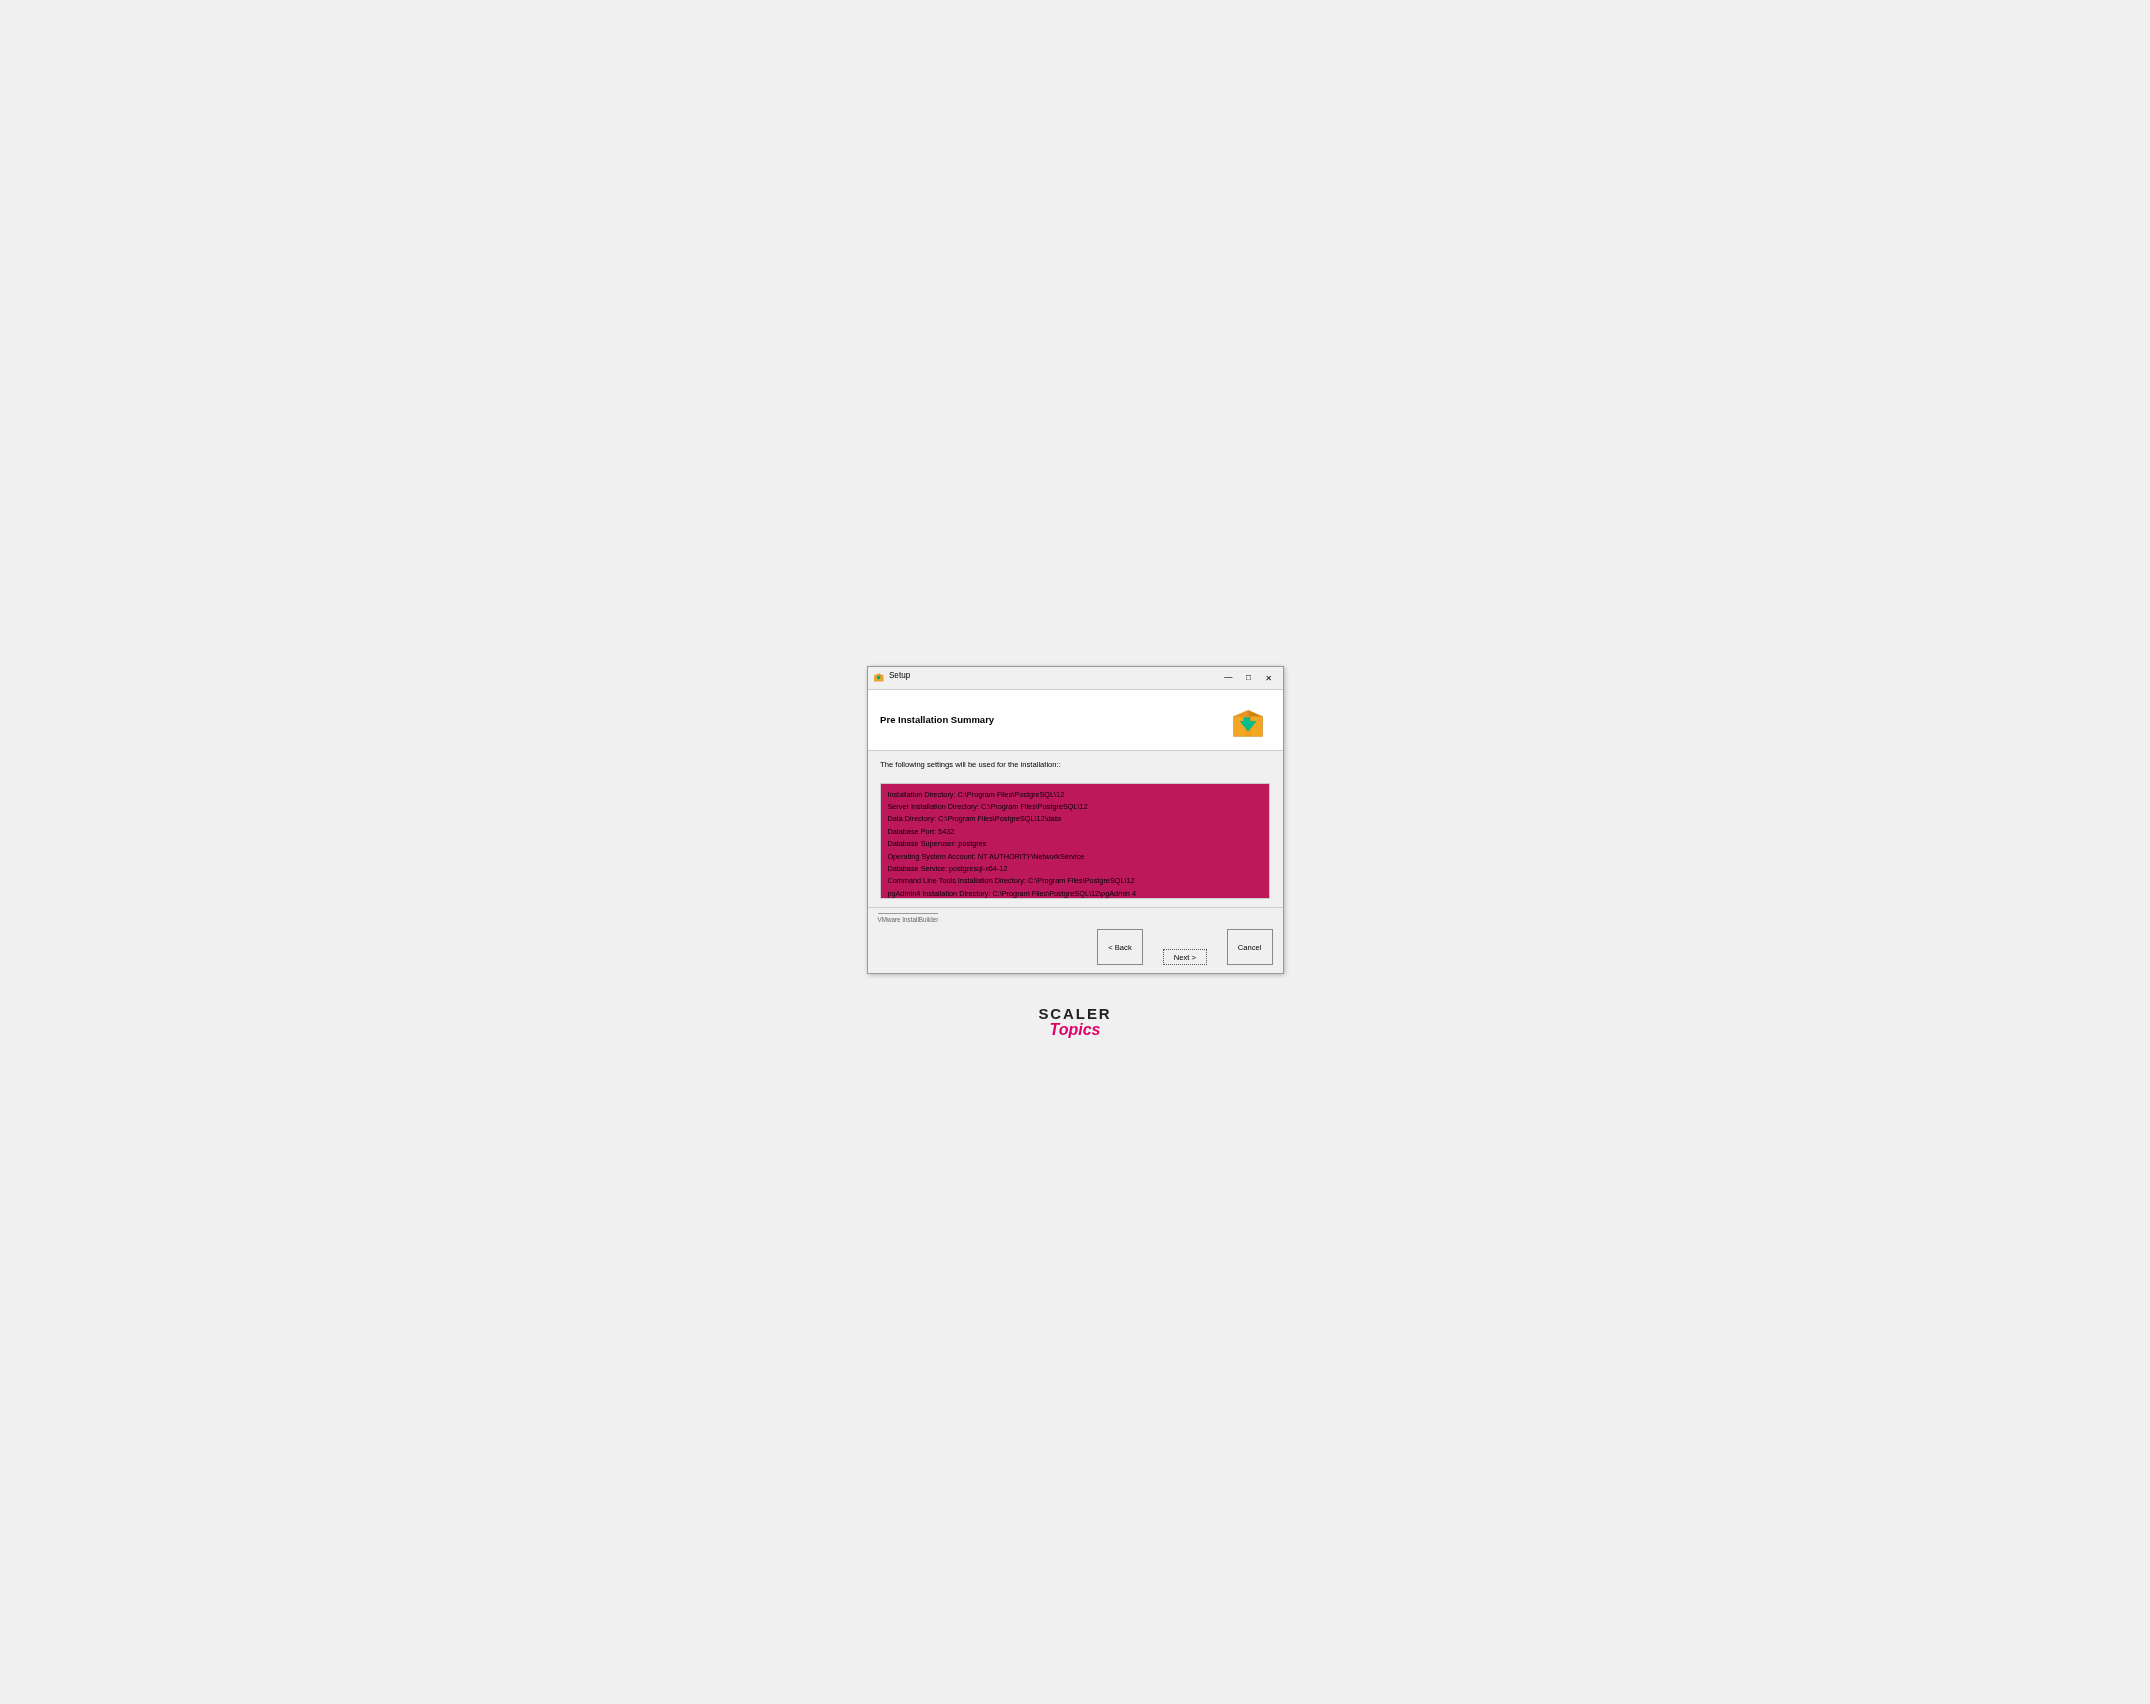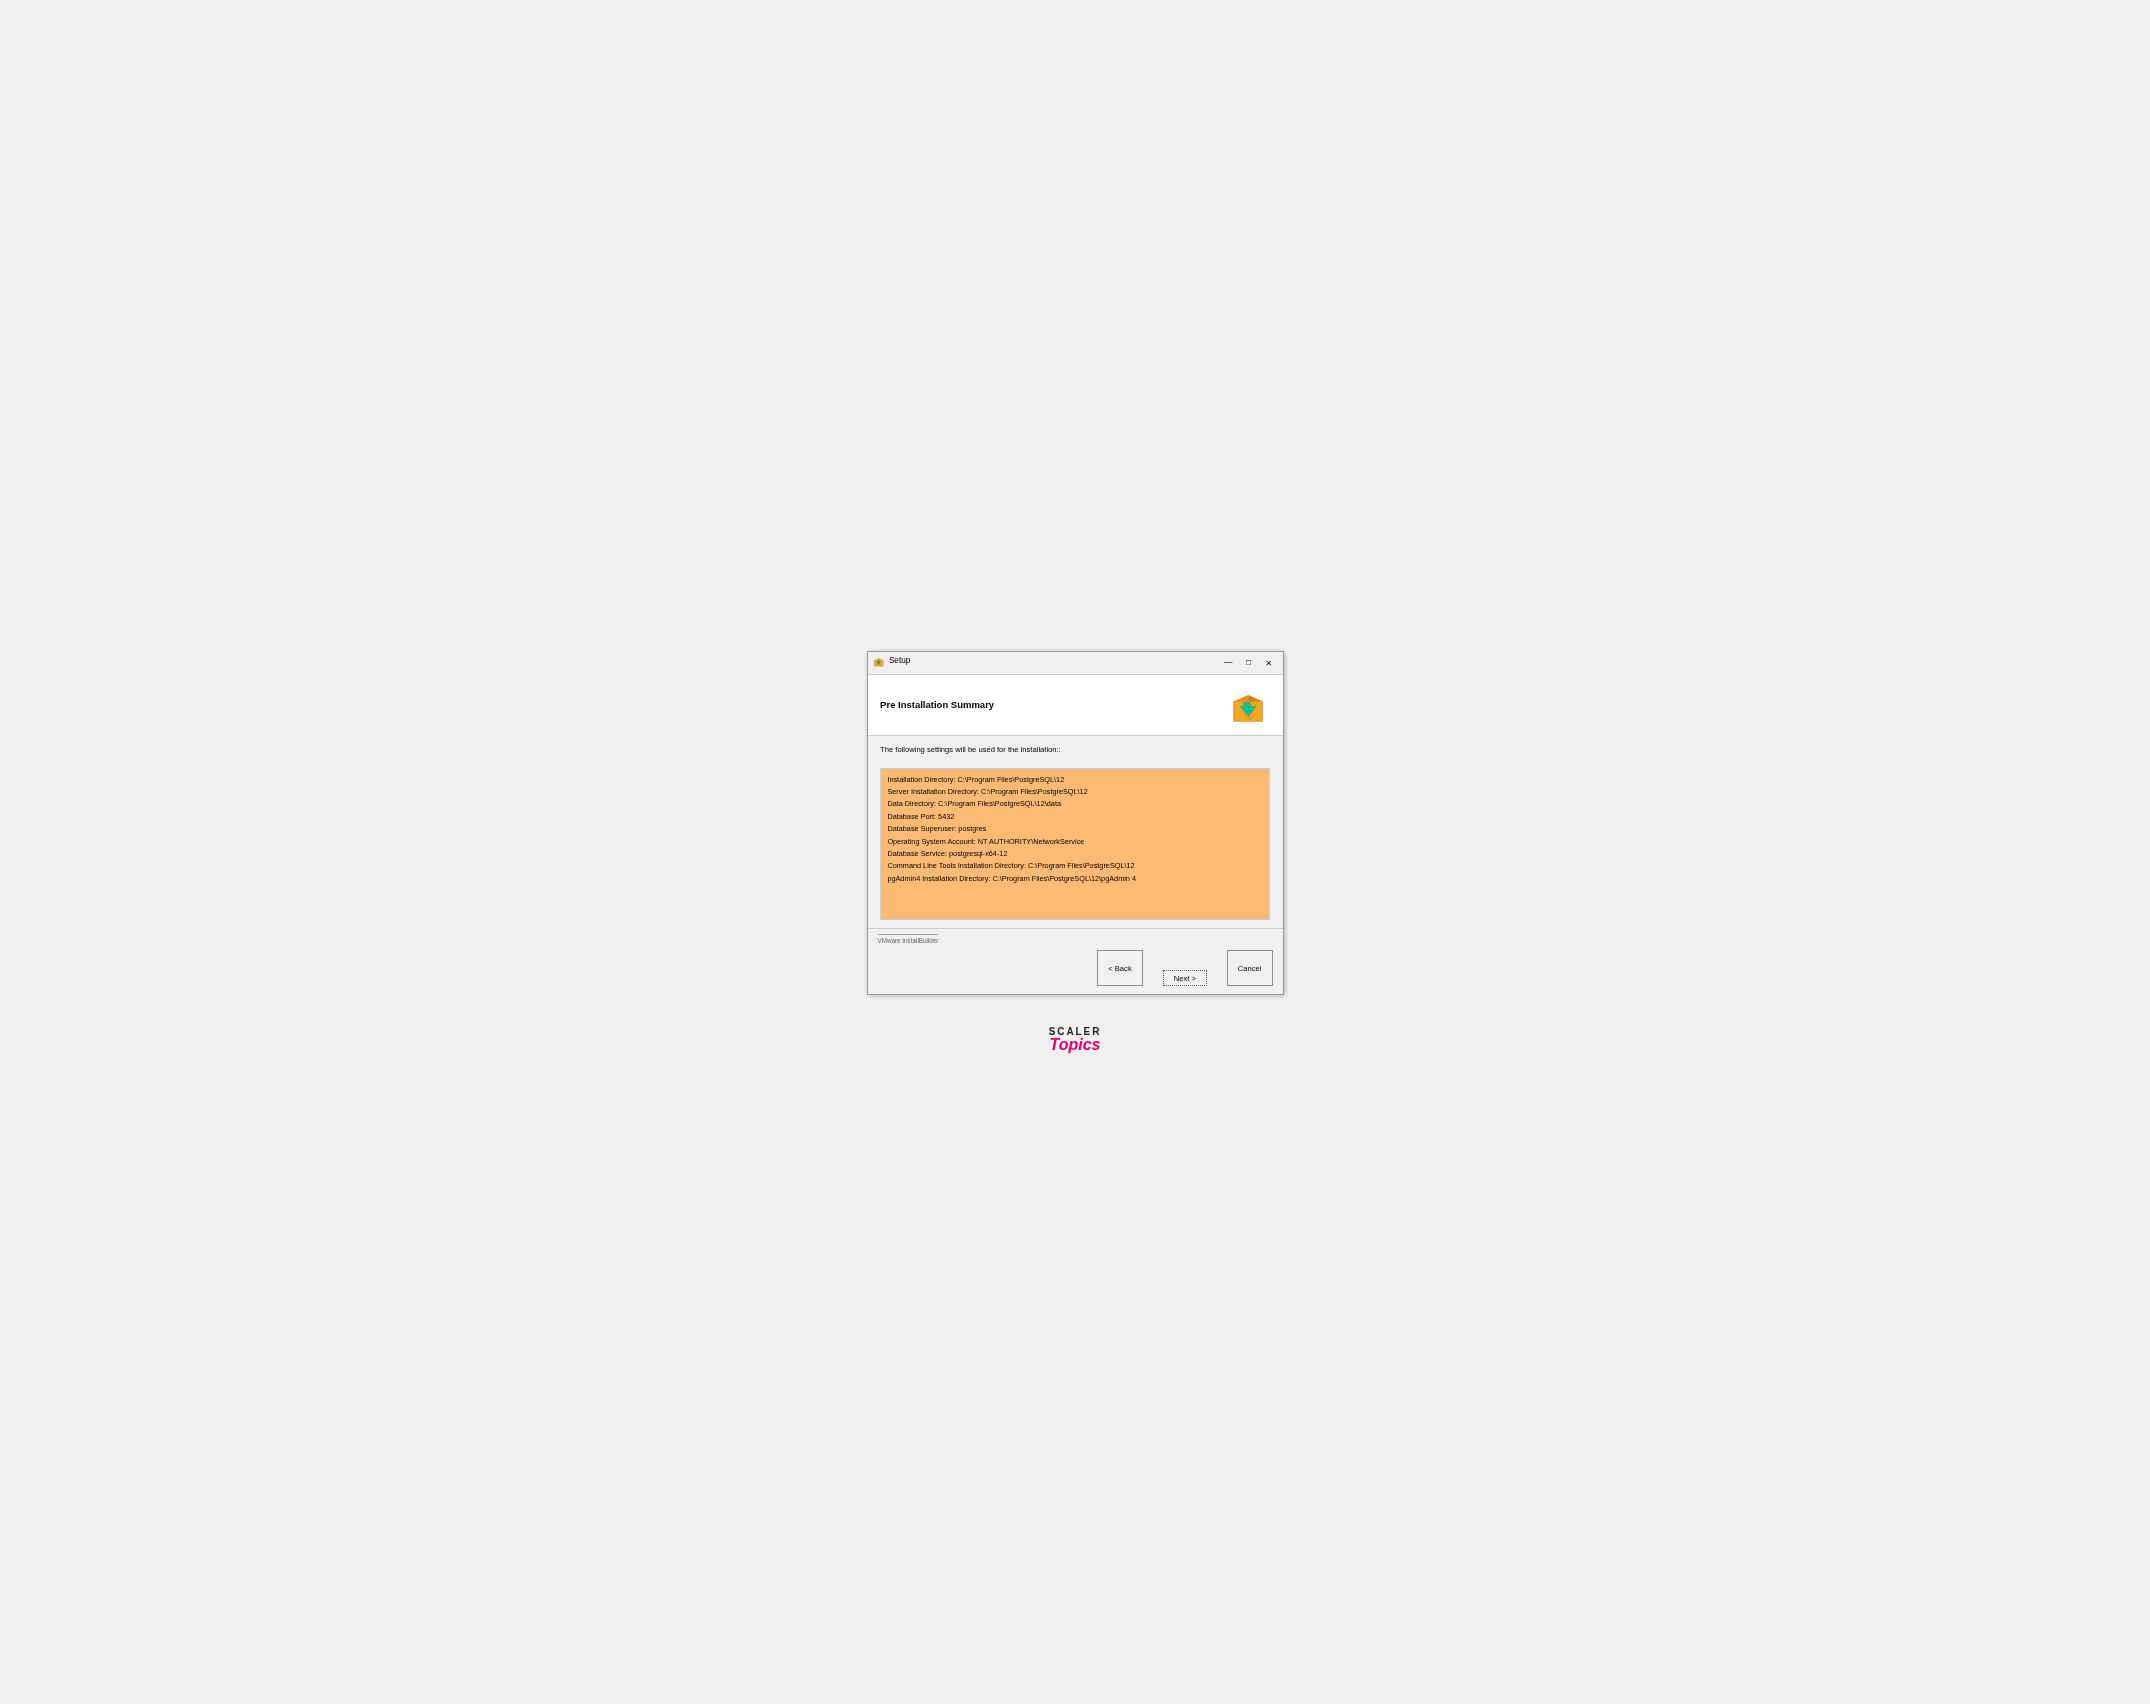--- a/index.html
+++ b/index.html
@@ -95,27 +95,27 @@
       padding: 8.9px 12.6px;
     }
 
     .intro-text {
       font-size: 7.6px;
       color: #000;
       margin-bottom: 14px;
     }
 
     .summary-box {
-      background: #fdba74;
+      background: #be185d;
       border: 0.6px solid #ccc;
       padding: 5px 6.3px;
       font-size: 7.3px;
       line-height: 1.7;
       color: #000;
-      height: 152px;
+      height: 116px;
       overflow-y: scroll;
       overflow-x: hidden;
       position: relative;
     }
 
     .summary-box::-webkit-scrollbar {
       width: 8.9px;
     }
 
     .summary-box::-webkit-scrollbar-track {
@@ -167,21 +167,21 @@
       border: 1.3px dotted #555;
       margin-top: 20px;
     }
 
     .watermark {
       text-align: center;
       margin-top: 6.3px;
     }
 
     .watermark-scaler {
-      font-size: 10px;
+      font-size: 15px;
       font-weight: 900;
       letter-spacing: 1.9px;
       color: #222;
       font-family: Arial, sans-serif;
       display: block;
     }
 
     .watermark-topics {
       font-size: 16px;
       font-style: italic;

